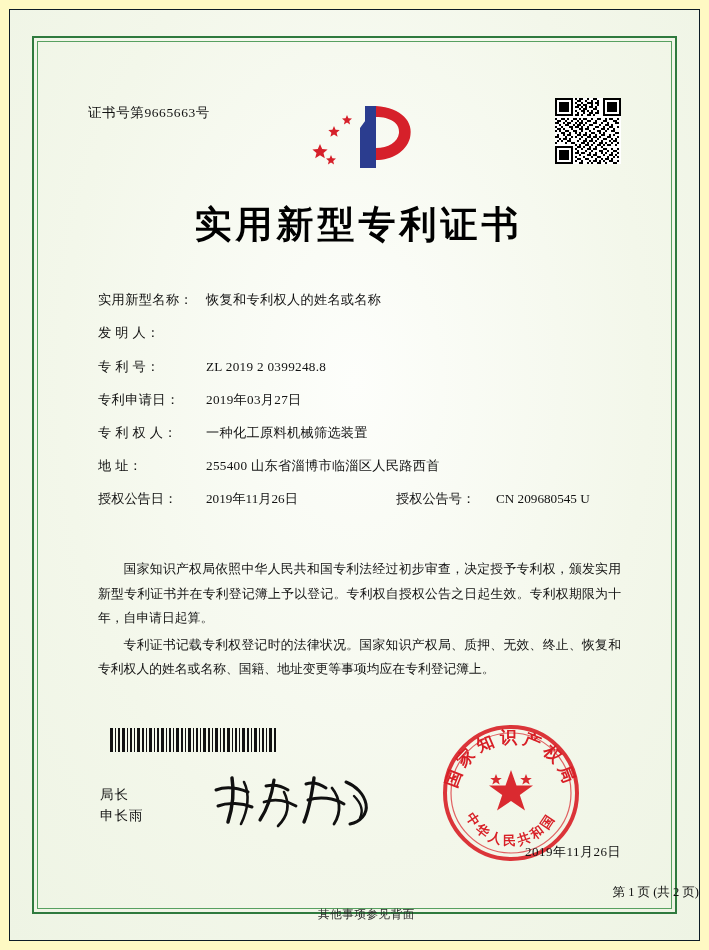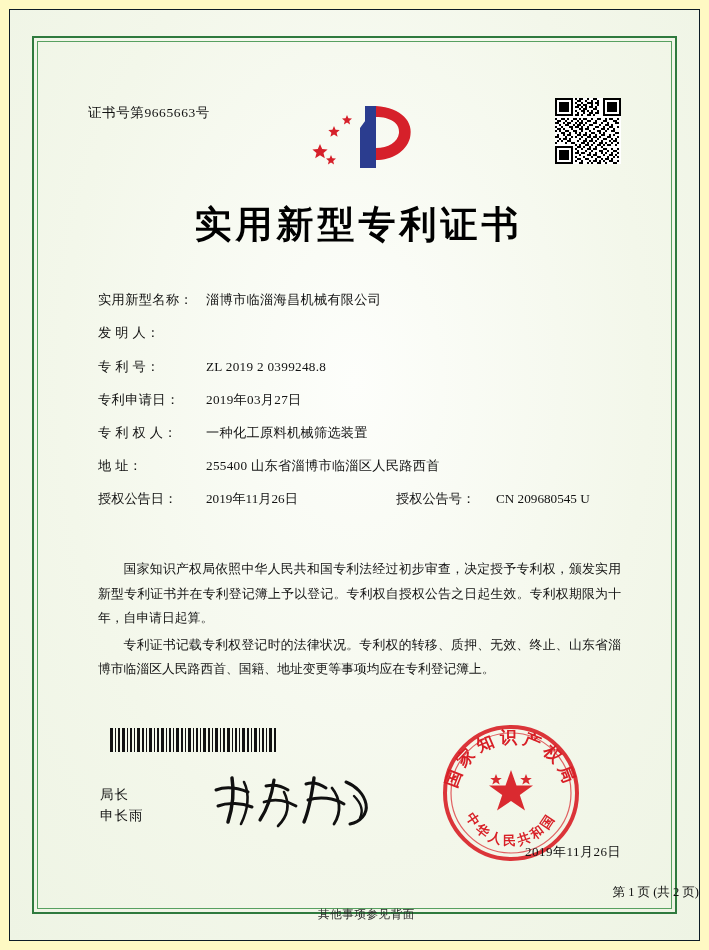--- a/index.html
+++ b/index.html
@@ -502,21 +502,21 @@
               <rect x="29" y="32" width="2" height="1"></rect>
           </g>
         </svg>
       </div>
 
       <div class="title">实用新型专利证书</div>
 
       <div class="fields">
         <div class="field">
           <span class="lbl">实用新型名称：</span>
-          <span class="val">淄博市临淄海昌机械有限公司</span>
+          <span class="val">恢复和专利权人的姓名或名称</span>
         </div>
         <div class="field">
           <span class="lbl">发  明  人：</span>
         </div>
         <div class="field">
           <span class="lbl">专  利  号：</span>
           <span class="val">ZL 2019 2 0399248.8</span>
         </div>
         <div class="field">
           <span class="lbl">专利申请日：</span>
@@ -533,21 +533,21 @@
         <div class="grant-row">
           <span class="lbl">授权公告日：</span>
           <span class="val">2019年11月26日</span>
           <span class="lbl2">授权公告号：</span>
           <span class="val2">CN 209680545 U</span>
         </div>
       </div>
 
       <div class="paras">
         <p>国家知识产权局依照中华人民共和国专利法经过初步审查，决定授予专利权，颁发实用新型专利证书并在专利登记簿上予以登记。专利权自授权公告之日起生效。专利权期限为十年，自申请日起算。</p>
-        <p>专利证书记载专利权登记时的法律状况。专利权的转移、质押、无效、终止、山东省淄博市临淄区人民路西首、国籍、地址变更等事项均应在专利登记簿上。</p>
+        <p>专利证书记载专利权登记时的法律状况。国家知识产权局、质押、无效、终止、恢复和专利权人的姓名或名称、国籍、地址变更等事项均应在专利登记簿上。</p>
       </div>
 
       <div class="barcode">
         <svg width="166" height="24" viewBox="0 0 166 24" shape-rendering="crispEdges" xmlns="http://www.w3.org/2000/svg">
           <rect width="166" height="24" fill="#f3f7ea"></rect>
           <g fill="#111">
             <rect x="0" y="0" width="3" height="24"></rect>
               <rect x="5" y="0" width="1" height="24"></rect>
             <rect x="8" y="0" width="2" height="24"></rect>
               <rect x="12" y="0" width="3" height="24"></rect>

